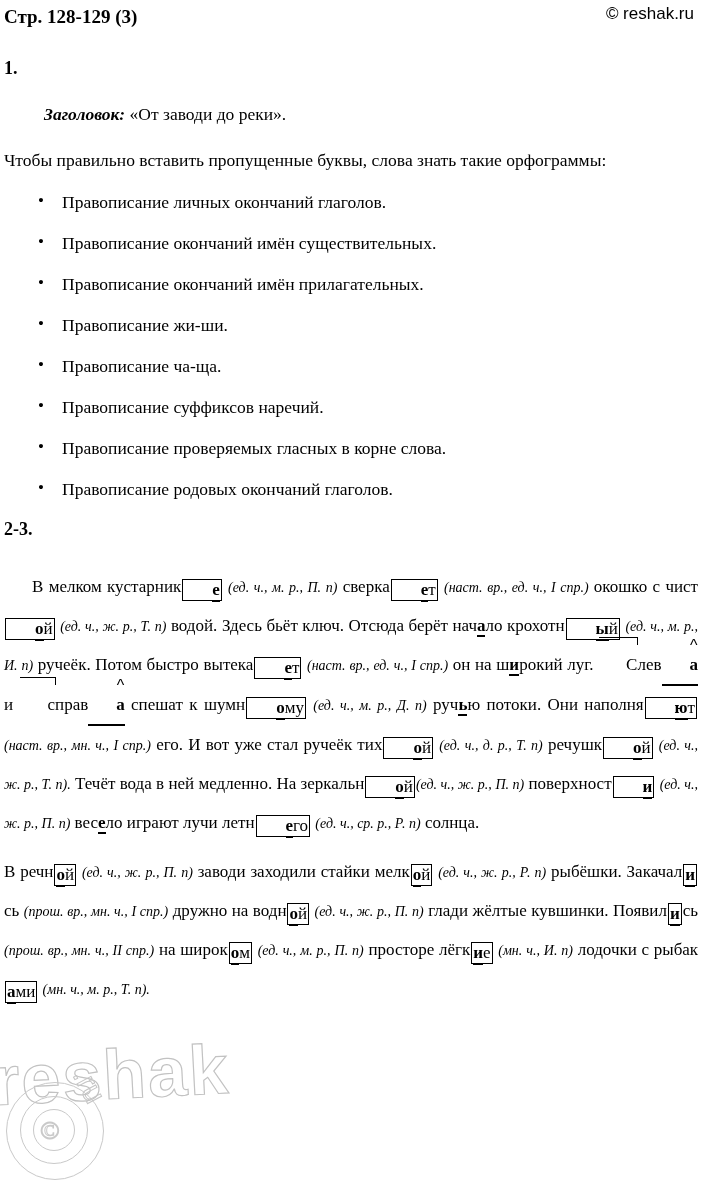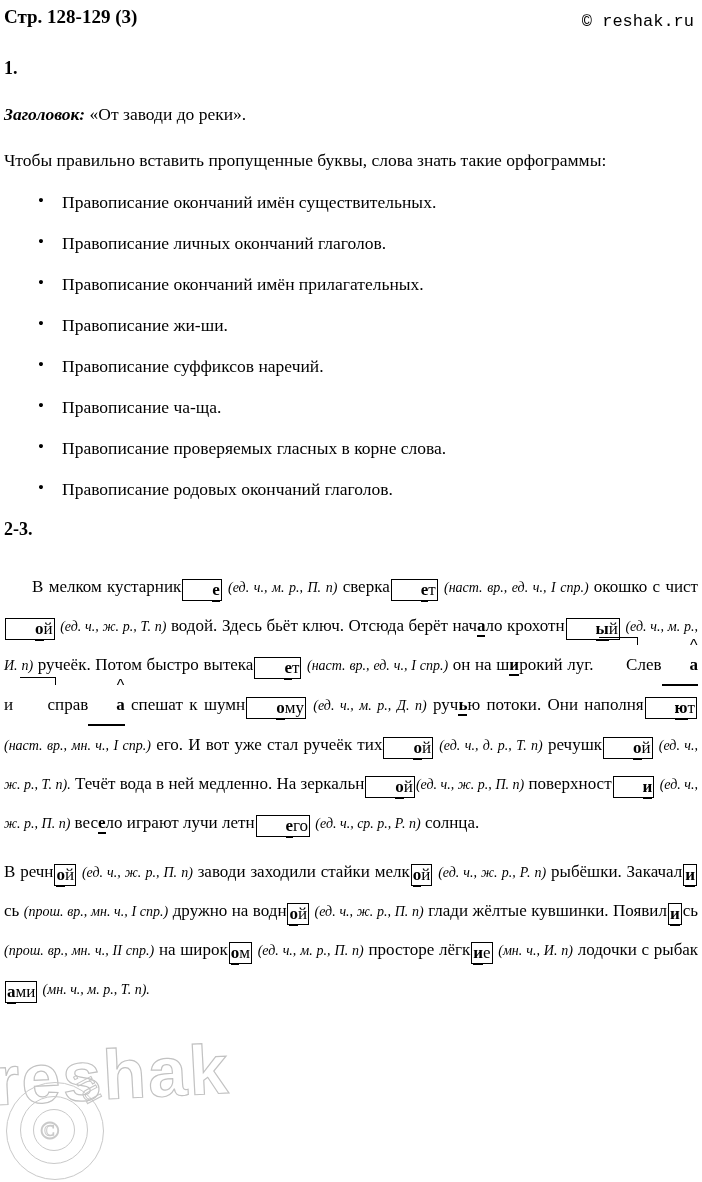--- a/index.html
+++ b/index.html
@@ -18,24 +18,23 @@
     box-sizing:border-box;
     padding:6px 4px 0 4px;
     overflow:hidden;
   }
 
   
   .wm-top{
     position:absolute;
     top:4px; right:8px;
     font-size:17px;
-    font-family:Liberation Mono, monospace;
+    font-family:Liberation Sans, sans-serif;
     white-space:nowrap;
     z-index:5;
-    margin-top:8px;
   }
   .wm-big{
     position:absolute;
     left:-8px;
     top:1035px;
     font-size:70px;
     font-family:"Liberation Sans","DejaVu Sans",sans-serif;
     font-weight:bold;
     letter-spacing:2px;
     color:transparent;
@@ -91,21 +90,21 @@
   .qnum.second{margin:16px 0 28px 0;}
 
   .para{
     font-size:17.5px;
     line-height:26px;
     text-align:justify;
     margin:0 0 18px 0;
   }
   .para.just{text-align:justify;}
   .hdrline{margin-bottom:20px;}
-  .hdrline b{font-style:italic;font-weight:bold;}
+  .hdrline b{font-style:italic;font-weight:bold;margin-left:40px;}
 
   ul.ortho{
     list-style:none;
     margin:0 0 4px 0;
     padding:0;
   }
   ul.ortho li{
     font-size:17.5px;
     line-height:22px;
     margin:0 0 19px 0;
@@ -204,26 +203,26 @@
 
     <div class="pagehdr">Стр. 128-129 (3)</div>
 
     <div class="qnum">1.</div>
 
     <div class="para hdrline"><b>Заголовок:</b> <span>«От заводи до реки».</span></div>
 
     <div class="para just">Чтобы правильно вставить пропущенные буквы, слова знать такие орфограммы:</div>
 
     <ul class="ortho">
+      <li>Правописание личных окончаний глаголов.</li>
       <li>Правописание окончаний имён существительных.</li>
-      <li>Правописание личных окончаний глаголов.</li>
       <li>Правописание окончаний имён прилагательных.</li>
       <li>Правописание жи-ши.</li>
+      <li>Правописание ча-ща.</li>
       <li>Правописание суффиксов наречий.</li>
-      <li>Правописание ча-ща.</li>
       <li>Правописание проверяемых гласных в корне слова.</li>
       <li>Правописание родовых окончаний глаголов.</li>
     </ul>
 
     <div class="qnum second">2-3.</div>
 
     <div class="analysis indent"><span>В мелком кустарник</span><span class="end"><u>е</u></span> <span class="ann">(ед. ч., м. р., П. п)</span> <span>сверка</span><span class="end"><u>е</u><span>т</span></span> <span class="ann">(наст. вр., ед. ч., I спр.)</span> <span>окошко с чист</span><span class="end"><u>о</u><span>й</span></span> <span class="ann">(ед. ч., ж. р., Т. п)</span> <span>водой. Здесь бьёт ключ. Отсюда берёт нач</span><span class="ol">а</span><span>ло крохотн</span><span class="end"><u>ы</u><span>й</span></span> <span class="ann">(ед. ч., м. р., И. п)</span> <span>ручеёк. Потом быстро вытека</span><span class="end"><u>е</u><span>т</span></span> <span class="ann">(наст. вр., ед. ч., I спр.)</span> <span>он на ш</span><span class="ol">и</span><span>рокий луг.</span> <span class="pref">С</span><span>лев</span><span class="suf">а</span> <span>и</span> <span class="pref">с</span><span>прав</span><span class="suf">а</span> <span>спешат к шумн</span><span class="end"><u>о</u><span>му</span></span> <span class="ann">(ед. ч., м. р., Д. п)</span> <span>руч</span><span class="ol">ь</span><span>ю потоки. Они наполня</span><span class="end"><u>ю</u><span>т</span></span> <span class="ann">(наст. вр., мн. ч., I спр.)</span> <span>его. И вот уже стал ручеёк тих</span><span class="end"><u>о</u><span>й</span></span> <span class="ann">(ед. ч., д. р., Т. п)</span> <span>речушк</span><span class="end"><u>о</u><span>й</span></span> <span class="ann">(ед. ч., ж. р., Т. п).</span> <span>Течёт вода в ней медленно. На зеркальн</span><span class="end"><u>о</u><span>й</span></span><span class="ann">(ед. ч., ж. р., П. п)</span> <span>поверхност</span><span class="end"><u>и</u></span> <span class="ann">(ед. ч., ж. р., П. п)</span> <span>вес</span><span class="ol">е</span><span>ло играют лучи летн</span><span class="end"><u>е</u><span>го</span></span> <span class="ann">(ед. ч., ср. р., Р. п)</span> <span>солнца.</span></div>
 
     <div class="spacer"></div>
 

